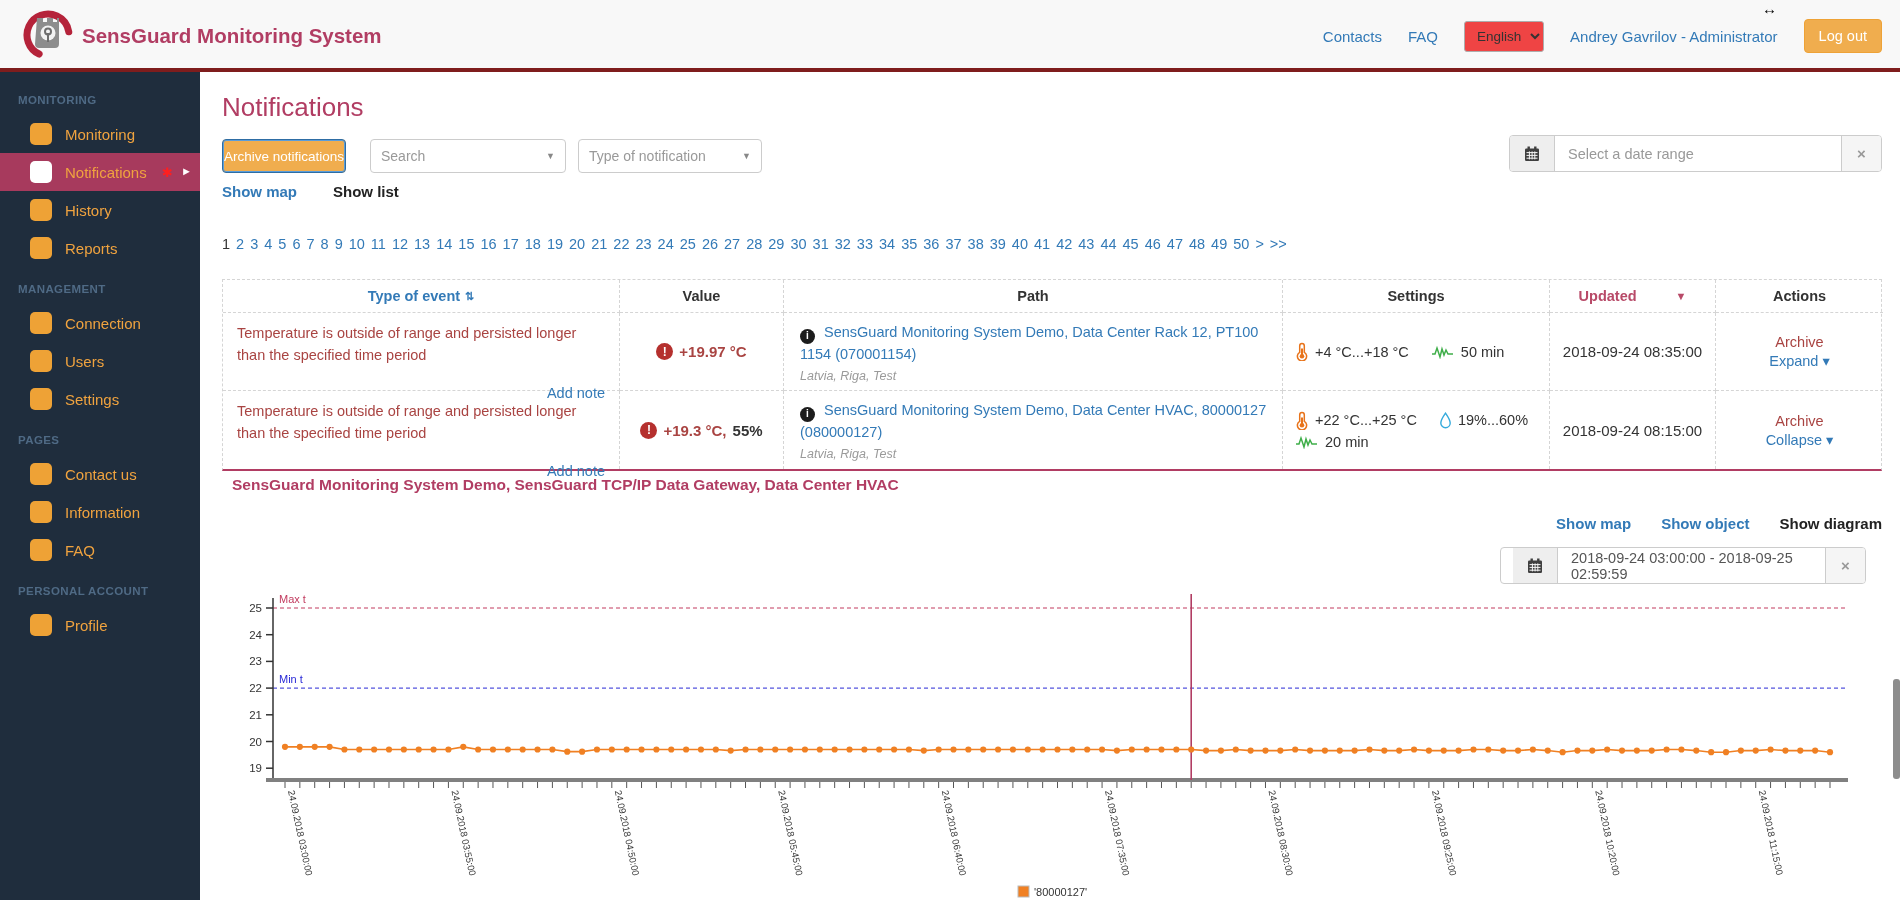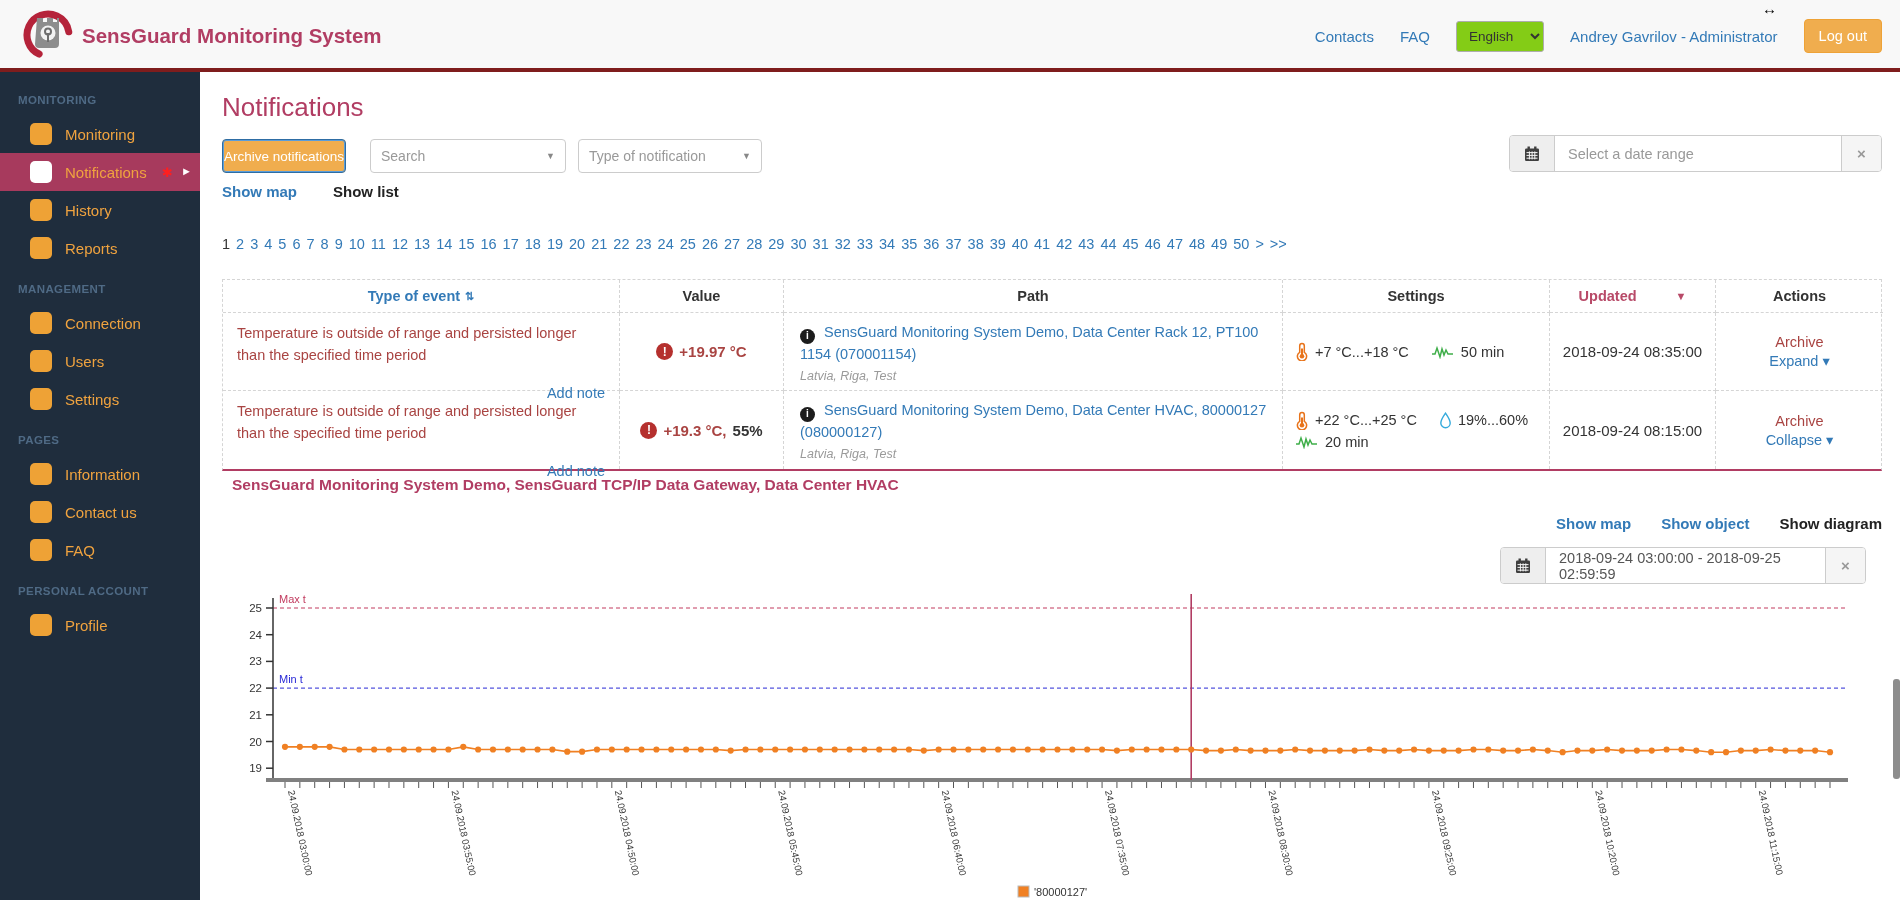--- a/index.html
+++ b/index.html
@@ -7,21 +7,21 @@
     font-family:"Liberation Sans", sans-serif; font-size:14px; color:#333; position:relative; }
 
   
   .topbar { position:absolute; left:0; top:0; width:1900px; height:72px; background:#f8f8f8;
     border-bottom:4px solid #7f1d1d; z-index:5; }
   .logo { position:absolute; left:22px; top:9px; width:54px; height:54px; }
   .brand { position:absolute; left:82px; top:0; height:72px; display:flex; align-items:center;
     font-size:20.5px; font-weight:bold; color:#b13d63; }
   .topnav { position:absolute; right:18px; top:0; height:72px; display:flex; align-items:center; gap:26px; }
   .toplink { color:#337ab7; font-size:15px; text-decoration:none; cursor:pointer; }
-  .lang-select { width:88px; height:31px; font-size:13.5px; color:#333; background:#84cc16;
+  .lang-select { width:80px; height:31px; font-size:13.5px; color:#333; background:#ef4444;
     border:1px solid #adadad; border-radius:3px; padding-left:8px; }
   .logout-btn { background:#f0ad4e; border:1px solid #eea236; color:#fff; font-size:14.5px;
     padding:8px 14px; border-radius:4px; cursor:pointer; }
   .cursor-artifact { position:absolute; left:1762px; top:0px; font-size:15px; color:#000; z-index:9; }
 
   
   .sidebar { position:absolute; left:0; top:72px; width:200px; height:828px; background:#1f2d3d; z-index:4; }
   .side-title { padding:16px 16px 9px 18px; color:#4f6a85; font-size:11.5px; font-weight:bold;
     letter-spacing:.4px; }
   .side-title.first { padding-top:22px; }
@@ -40,21 +40,21 @@
     border-radius:4px; cursor:pointer; }
   .fake-select { position:absolute; height:34px; border:1px solid #ccc; border-radius:4px; background:#fff;
     color:#999; font-size:14px; display:flex; align-items:center; padding:0 10px; cursor:pointer; }
   .fake-select .caret { margin-left:auto; font-size:9px; color:#888; }
   .sel-search { left:370px; top:139px; width:196px; }
   .sel-type   { left:578px; top:139px; width:184px; }
 
   .dategroup { position:absolute; display:flex; height:37px; border:1px solid #ccc; border-radius:4px;
     overflow:hidden; background:#fff; }
   .dg1 { left:1509px; top:135px; width:373px; }
-  .dg2 { left:1500px; top:547px; width:366px; }
+  .dg2 { left:1500px; top:547px; width:366px;padding-left:12px; }
   .date-addon { width:45px; background:#eee; border-right:1px solid #ccc; display:flex;
     align-items:center; justify-content:center; cursor:pointer; }
   .date-input { flex:1; display:flex; align-items:center; padding-left:13px; font-size:14.5px; cursor:text; }
   .date-input.placeholder { color:#999; }
   .date-input.value { color:#555; }
   .date-close { width:40px; background:#f5f5f5; border-left:1px solid #ccc; display:flex; align-items:center;
     justify-content:center; color:#999; font-size:15px; font-weight:bold; cursor:pointer; }
 
   .viewlinks { position:absolute; left:222px; top:183px; display:flex; gap:36px; font-size:15px; font-weight:bold; }
   .viewlinks .lnk { color:#337ab7; cursor:pointer; }
@@ -167,25 +167,25 @@
     <span>Users</span>
   </div>
   <div class="side-item">
     <span class="side-icon"></span>
     <span>Settings</span>
   </div>
 
   <div class="side-title">PAGES</div>
   <div class="side-item">
     <span class="side-icon"></span>
+    <span>Contact us</span>
+  </div>
+  <div class="side-item">
+    <span class="side-icon"></span>
     <span>Information</span>
-  </div>
-  <div class="side-item">
-    <span class="side-icon"></span>
-    <span>Contact us</span>
   </div>
   <div class="side-item">
     <span class="side-icon"></span>
     <span>FAQ</span>
   </div>
 
   <div class="side-title">PERSONAL ACCOUNT</div>
   <div class="side-item">
     <span class="side-icon"></span>
     <span>Profile</span>
@@ -261,21 +261,21 @@
     </div>
     <div class="path-loc">Latvia, Riga, Test</div>
   </div>
   <div class="td cell-set">
     <div class="setline">
       <svg width="14" height="19" viewBox="0 0 14 19">
         <path d="M7 1.6 a2.3 2.3 0 0 1 2.3 2.3 V10.3 a4.6 4.6 0 1 1 -4.6 0 V3.9 A2.3 2.3 0 0 1 7 1.6 Z" fill="none" stroke="#e8731a" stroke-width="1.5"></path>
         <line x1="7" y1="6.5" x2="7" y2="13" stroke="#e8731a" stroke-width="2"></line>
         <circle cx="7" cy="14.2" r="2.3" fill="#e8731a"></circle>
       </svg>
-      <span>+7 °C...+18 °C</span>
+      <span>+4 °C...+18 °C</span>
       <span class="gap"></span>
       <svg width="24" height="15" viewBox="0 0 24 15">
         <polyline points="1,10 4,10 6,4 9,13 11,5 13,11 15,6 17,10 22,10" fill="none" stroke="#3fae49" stroke-width="1.5"></polyline>
       </svg>
       <span>50 min</span>
     </div>
   </div>
   <div class="td cell-upd">2018-09-24 08:35:00</div>
   <div class="td cell-act">
     <span class="act-archive">Archive</span>

